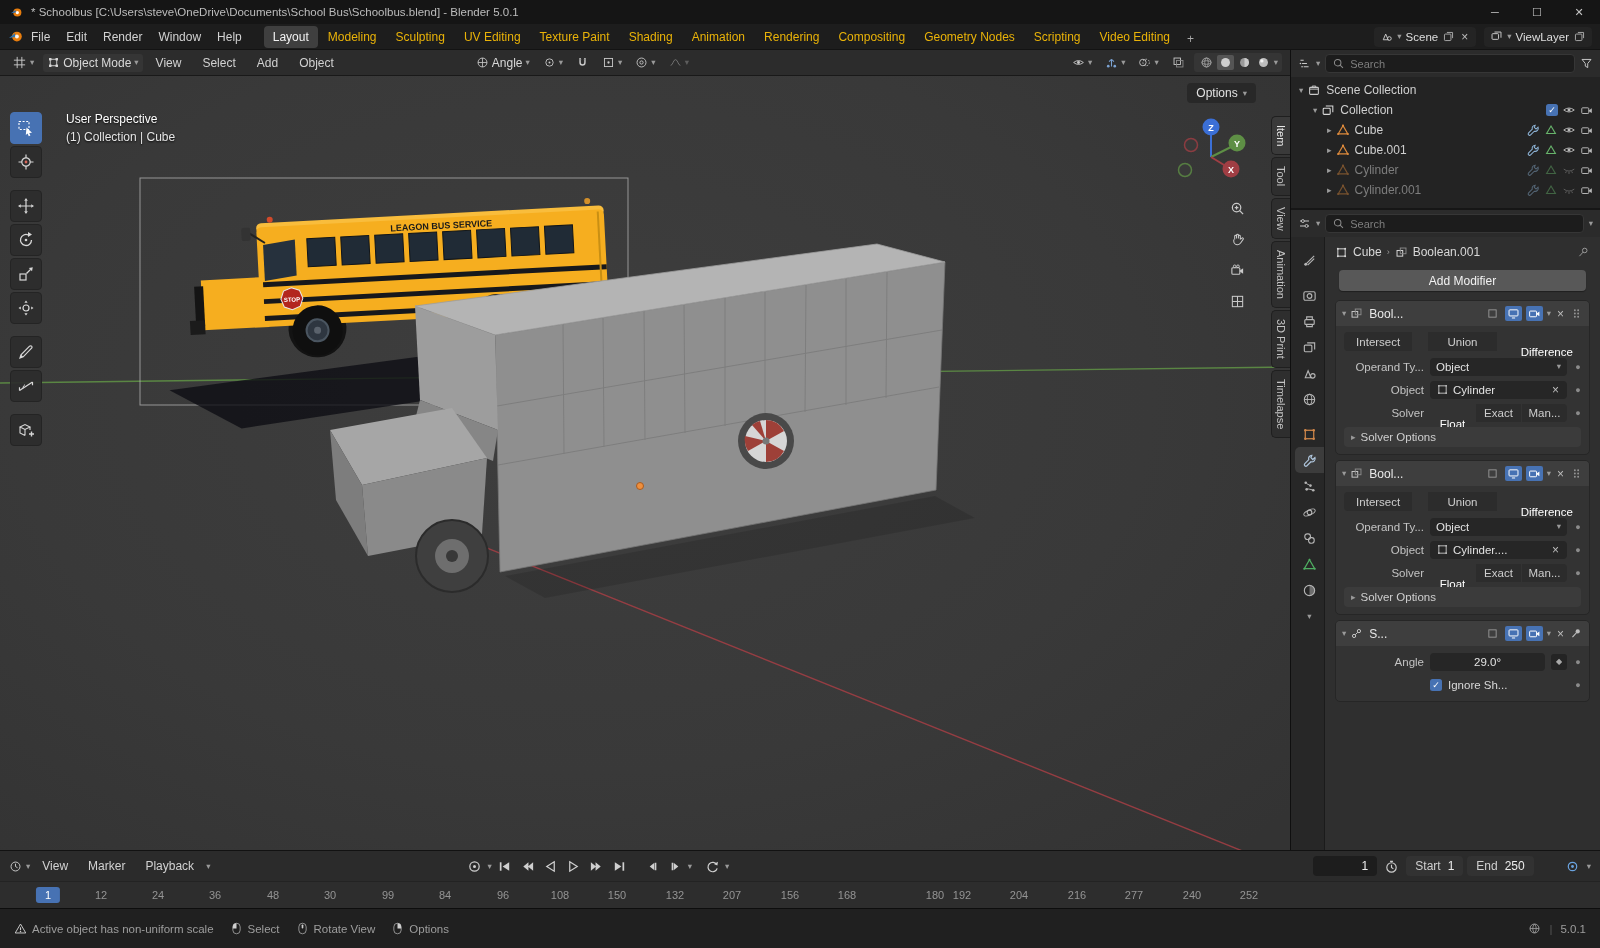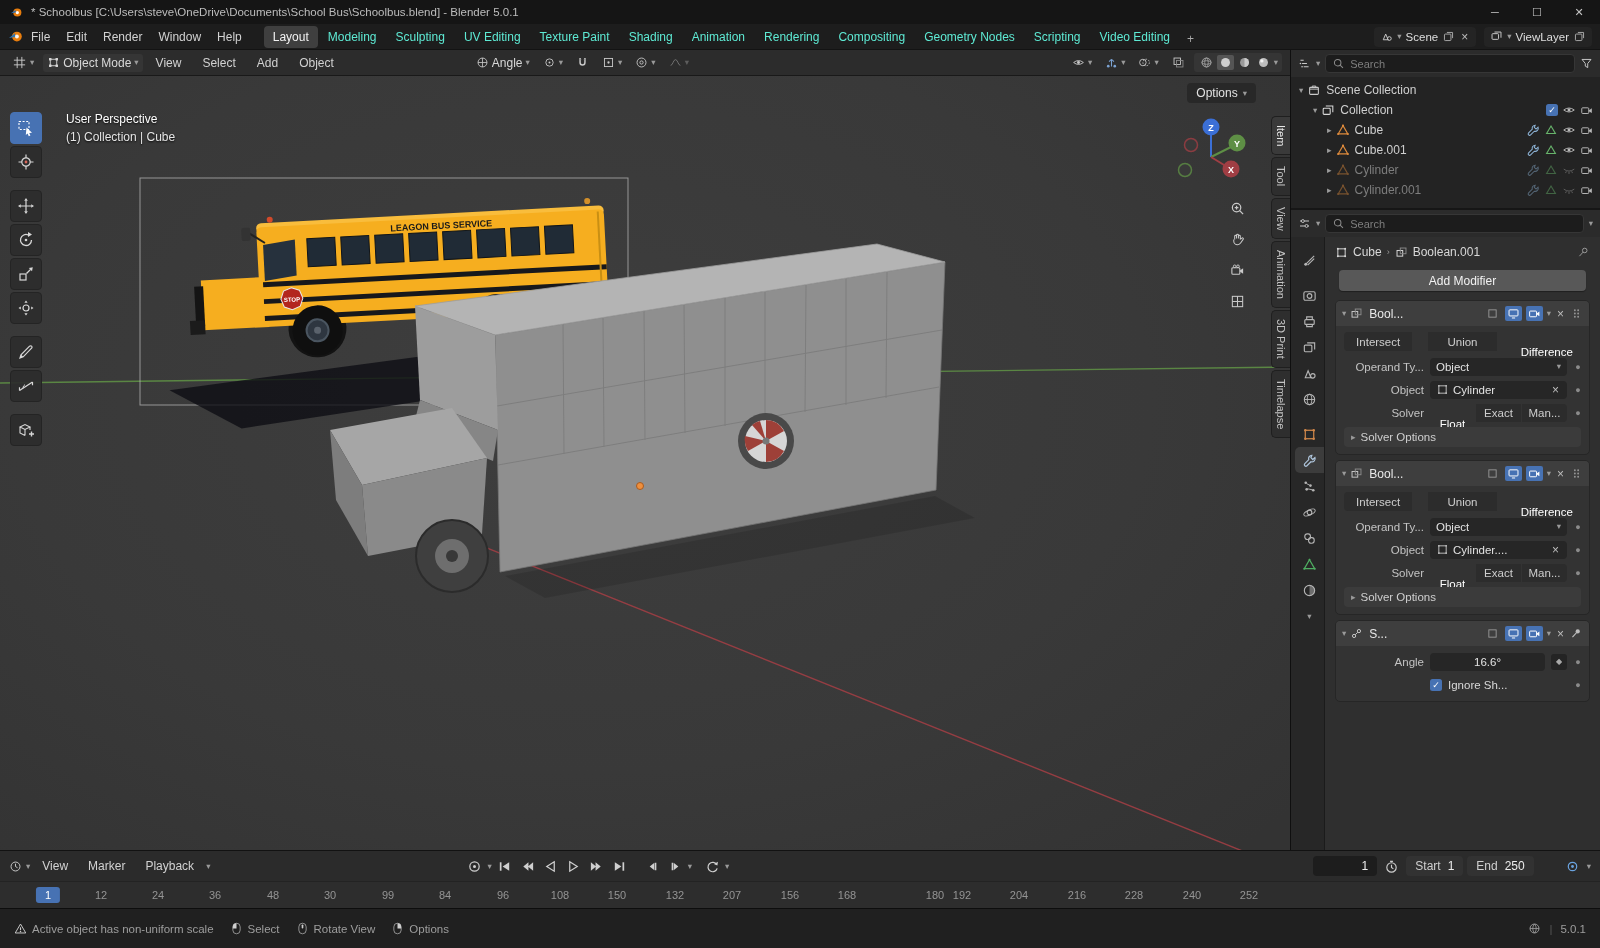--- a/index.html
+++ b/index.html
@@ -15,21 +15,21 @@
   
   .titlebar { height:24px; background:#151515; display:flex; align-items:center; padding:0 0 0 10px; gap:8px; flex:none; }
   .titlebar .title { color:#bdbdbd; font-size:11.5px; white-space:nowrap; }
   .win-controls { margin-left:auto; display:flex; height:100%; }
   .win-btn { width:42px; height:100%; display:flex; align-items:center; justify-content:center; color:#c5c5c5; font-size:11px; }
 
   
   .topbar { height:26px; background:#1d1d1d; border-bottom:1px solid #131313; display:flex; align-items:center; padding:0 8px; flex:none; }
   .menu-item { padding:3px 8px; border-radius:3px; color:#d2d2d2; white-space:nowrap; }
   .ws-tabs { display:flex; margin-left:14px; gap:1px; align-items:flex-end; }
-  .ws-tab { padding:4px 9px; border-radius:4px; color:#5eead4; white-space:nowrap; font-size:12px; }
+  .ws-tab { padding:4px 9px; border-radius:4px; color:#eab308; white-space:nowrap; font-size:12px; }
   .ws-tab.active { background:#3f3f3f; color:#f2f2f2; }
   .ws-add { padding:2px 7px; color:#a9a9a9; }
   .topbar-right { margin-left:auto; display:flex; align-items:center; gap:8px; }
   .selector { display:flex; align-items:center; gap:4px; background:#242424; border-radius:4px; padding:2px 6px; height:20px; }
   .selector .sel-label { color:#dedede; font-size:11.5px; }
 
   
   .main { flex:1; display:flex; min-height:0; }
   .viewport { flex:1; display:flex; flex-direction:column; min-width:0; position:relative; }
   .vp-header { height:26px; background:#2c2c2c; border-bottom:1px solid #191919; display:flex; align-items:center; gap:5px; padding:0 8px; flex:none; }
@@ -1084,21 +1084,21 @@
                 <span class="mod-x">×</span>
                 <svg class="ic-s" viewBox="0 0 16 16">
                   <circle cx="9.5" cy="5.5" r="2.6" fill="#bdbdbd"></circle>
                     <path d="M7.8 7.2 L3 12.5" stroke="#bdbdbd" stroke-width="1.4"></path>
                 </svg>
               </div>
               <div class="mod-body">
                 <div class="prow">
                   <span class="plabel">Angle</span>
                   <div class="pfield" style="justify-content:center">
-                    <span class="val">16.6°</span>
+                    <span class="val">29.0°</span>
                   </div>
                   <span class="keybtn">◆</span>
                   <span class="dotcol">●</span>
                 </div>
                 <div class="prow">
                   <span class="plabel"></span>
                   <span class="cb">✓</span>
                   <span style="color:#d8d8d8;font-size:11.5px">Ignore Sh...</span>
                   <span class="spacer"></span>
                   <span class="dotcol">●</span>
@@ -1227,21 +1227,21 @@
       <span class="ruler-num" style="left:560px">108</span>
       <span class="ruler-num" style="left:617px">150</span>
       <span class="ruler-num" style="left:675px">132</span>
       <span class="ruler-num" style="left:732px">207</span>
       <span class="ruler-num" style="left:790px">156</span>
       <span class="ruler-num" style="left:847px">168</span>
       <span class="ruler-num" style="left:935px">180</span>
       <span class="ruler-num" style="left:962px">192</span>
       <span class="ruler-num" style="left:1019px">204</span>
       <span class="ruler-num" style="left:1077px">216</span>
-      <span class="ruler-num" style="left:1134px">228</span>
+      <span class="ruler-num" style="left:1134px">277</span>
       <span class="ruler-num" style="left:1192px">240</span>
       <span class="ruler-num" style="left:1249px">252</span>
     </div>
   </div>
 
   <div class="statusbar">
     <div class="hint">
       <svg class="ic-s" viewBox="0 0 16 16">
         <path d="M8 2.5 L14.5 13.5 H1.5 Z" fill="none" stroke="#c9c9c9" stroke-width="1.2"></path>
           <path d="M8 6.5 V10" stroke="#c9c9c9" stroke-width="1.4"></path>

